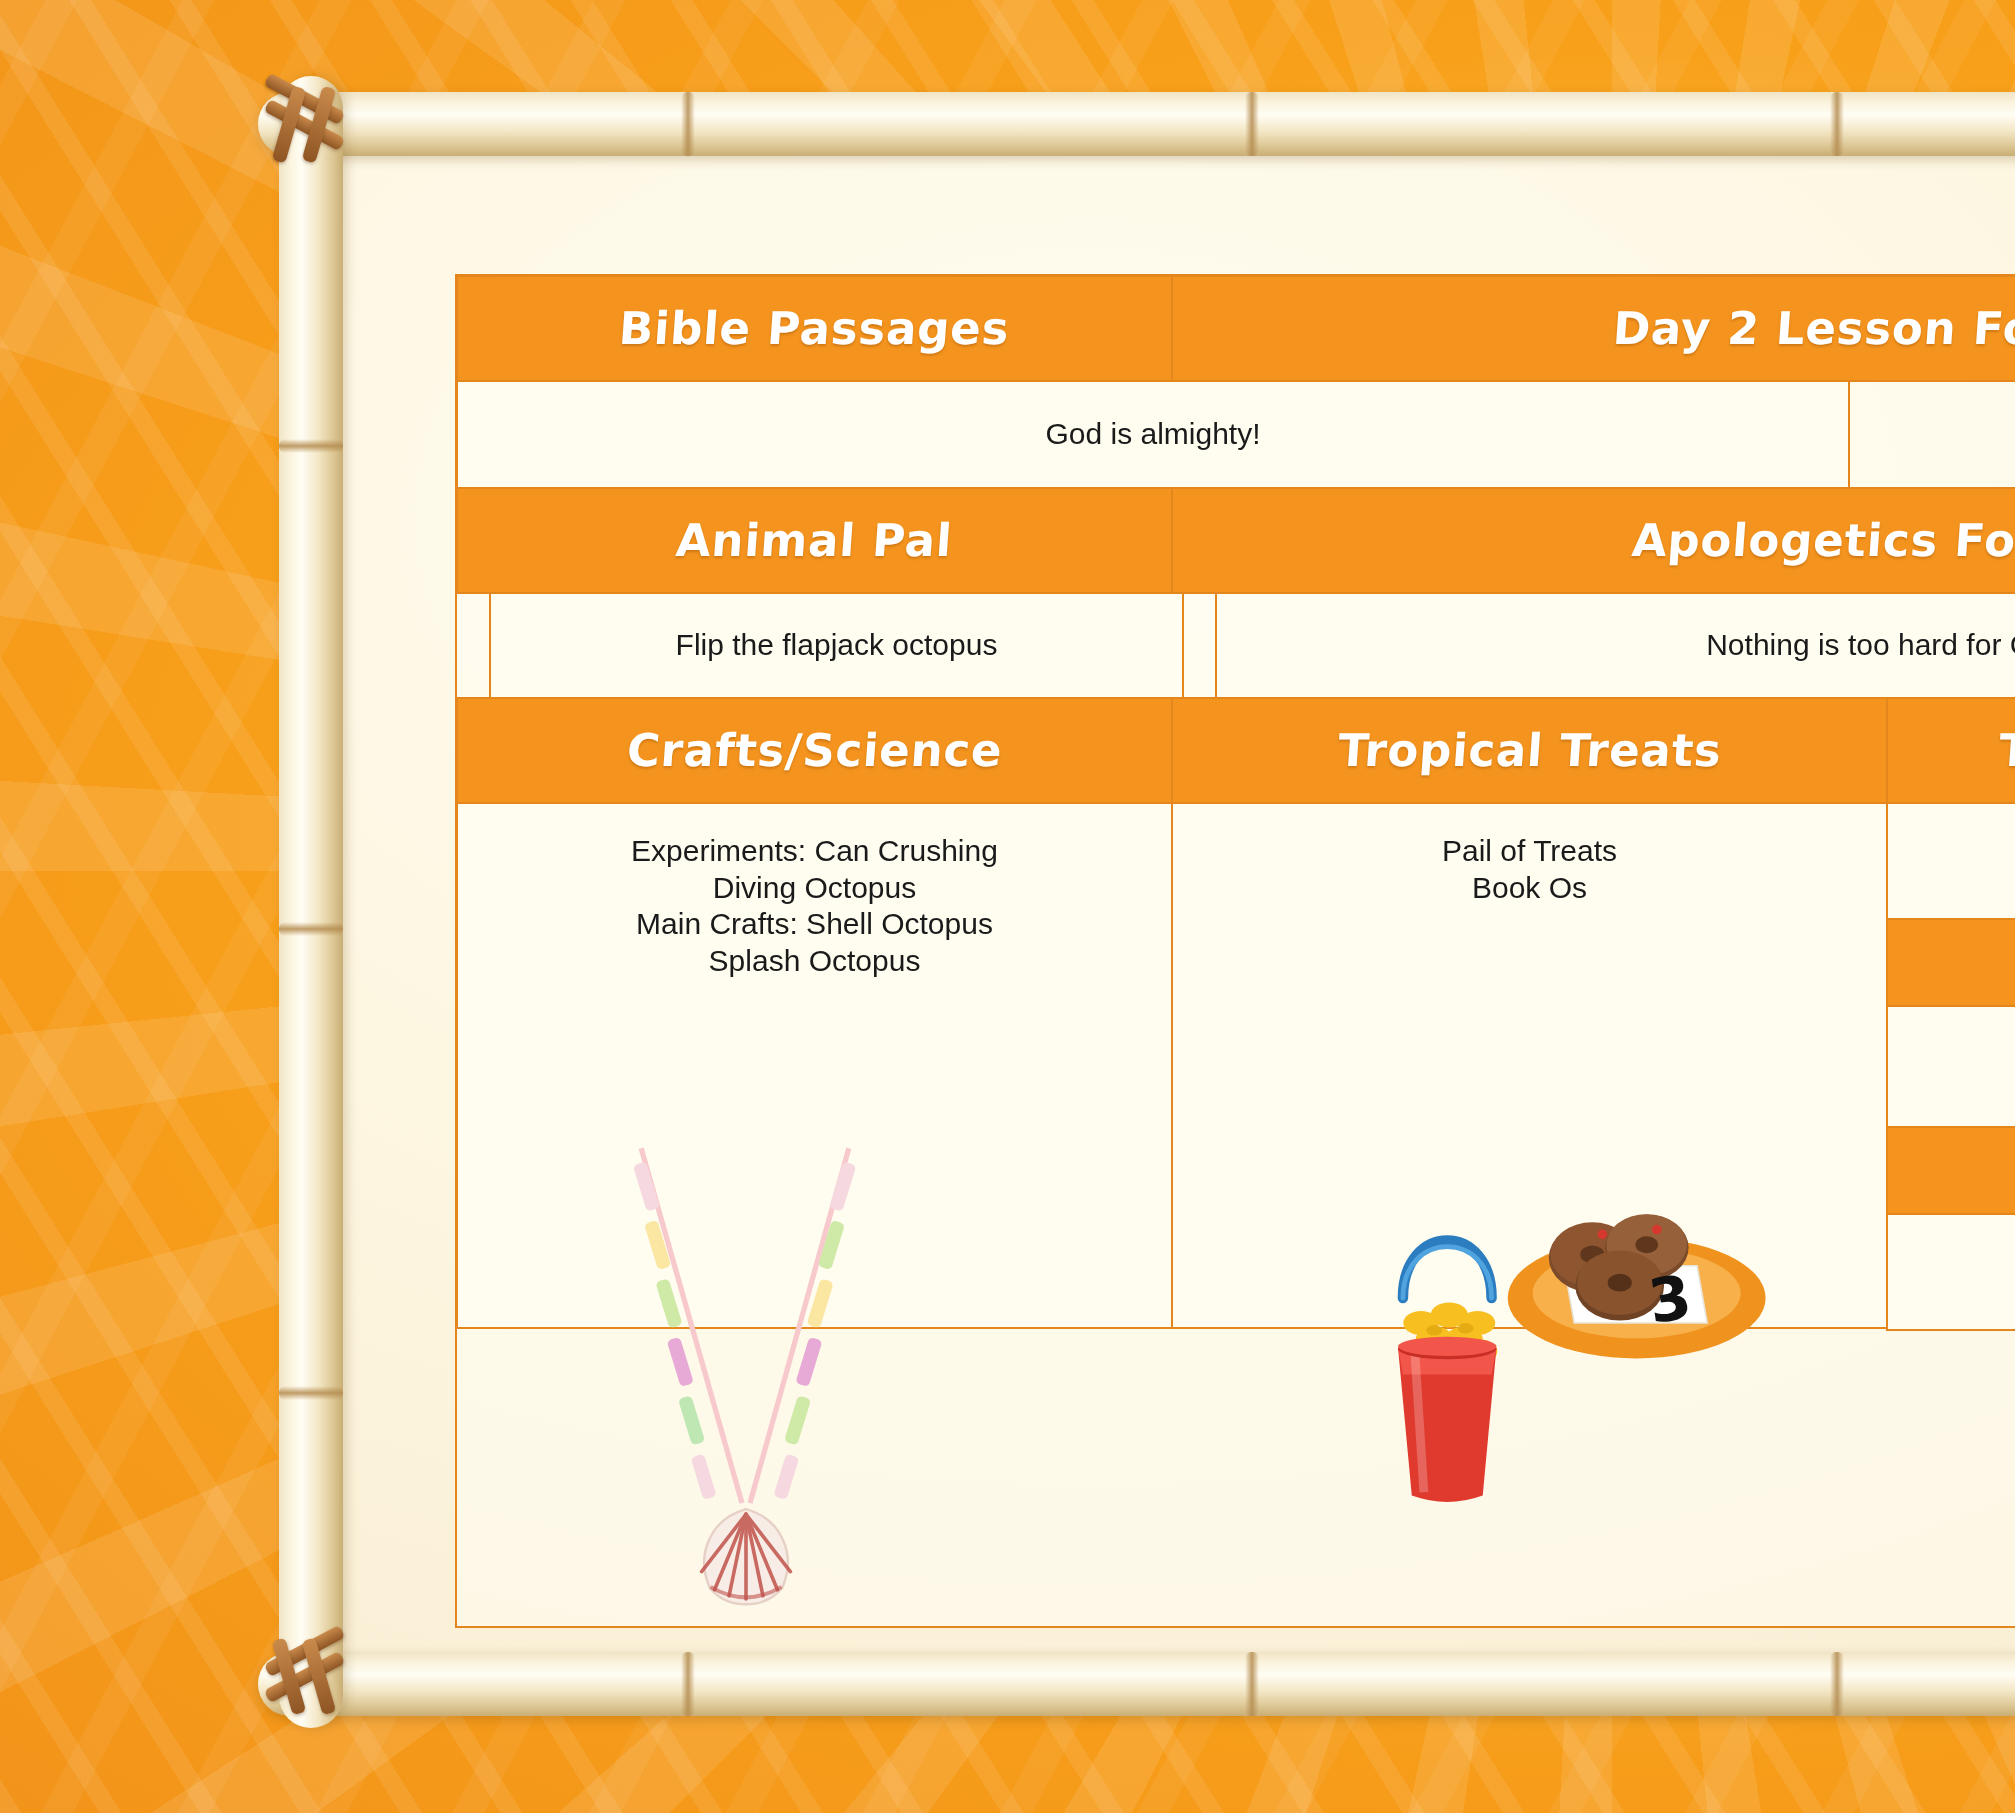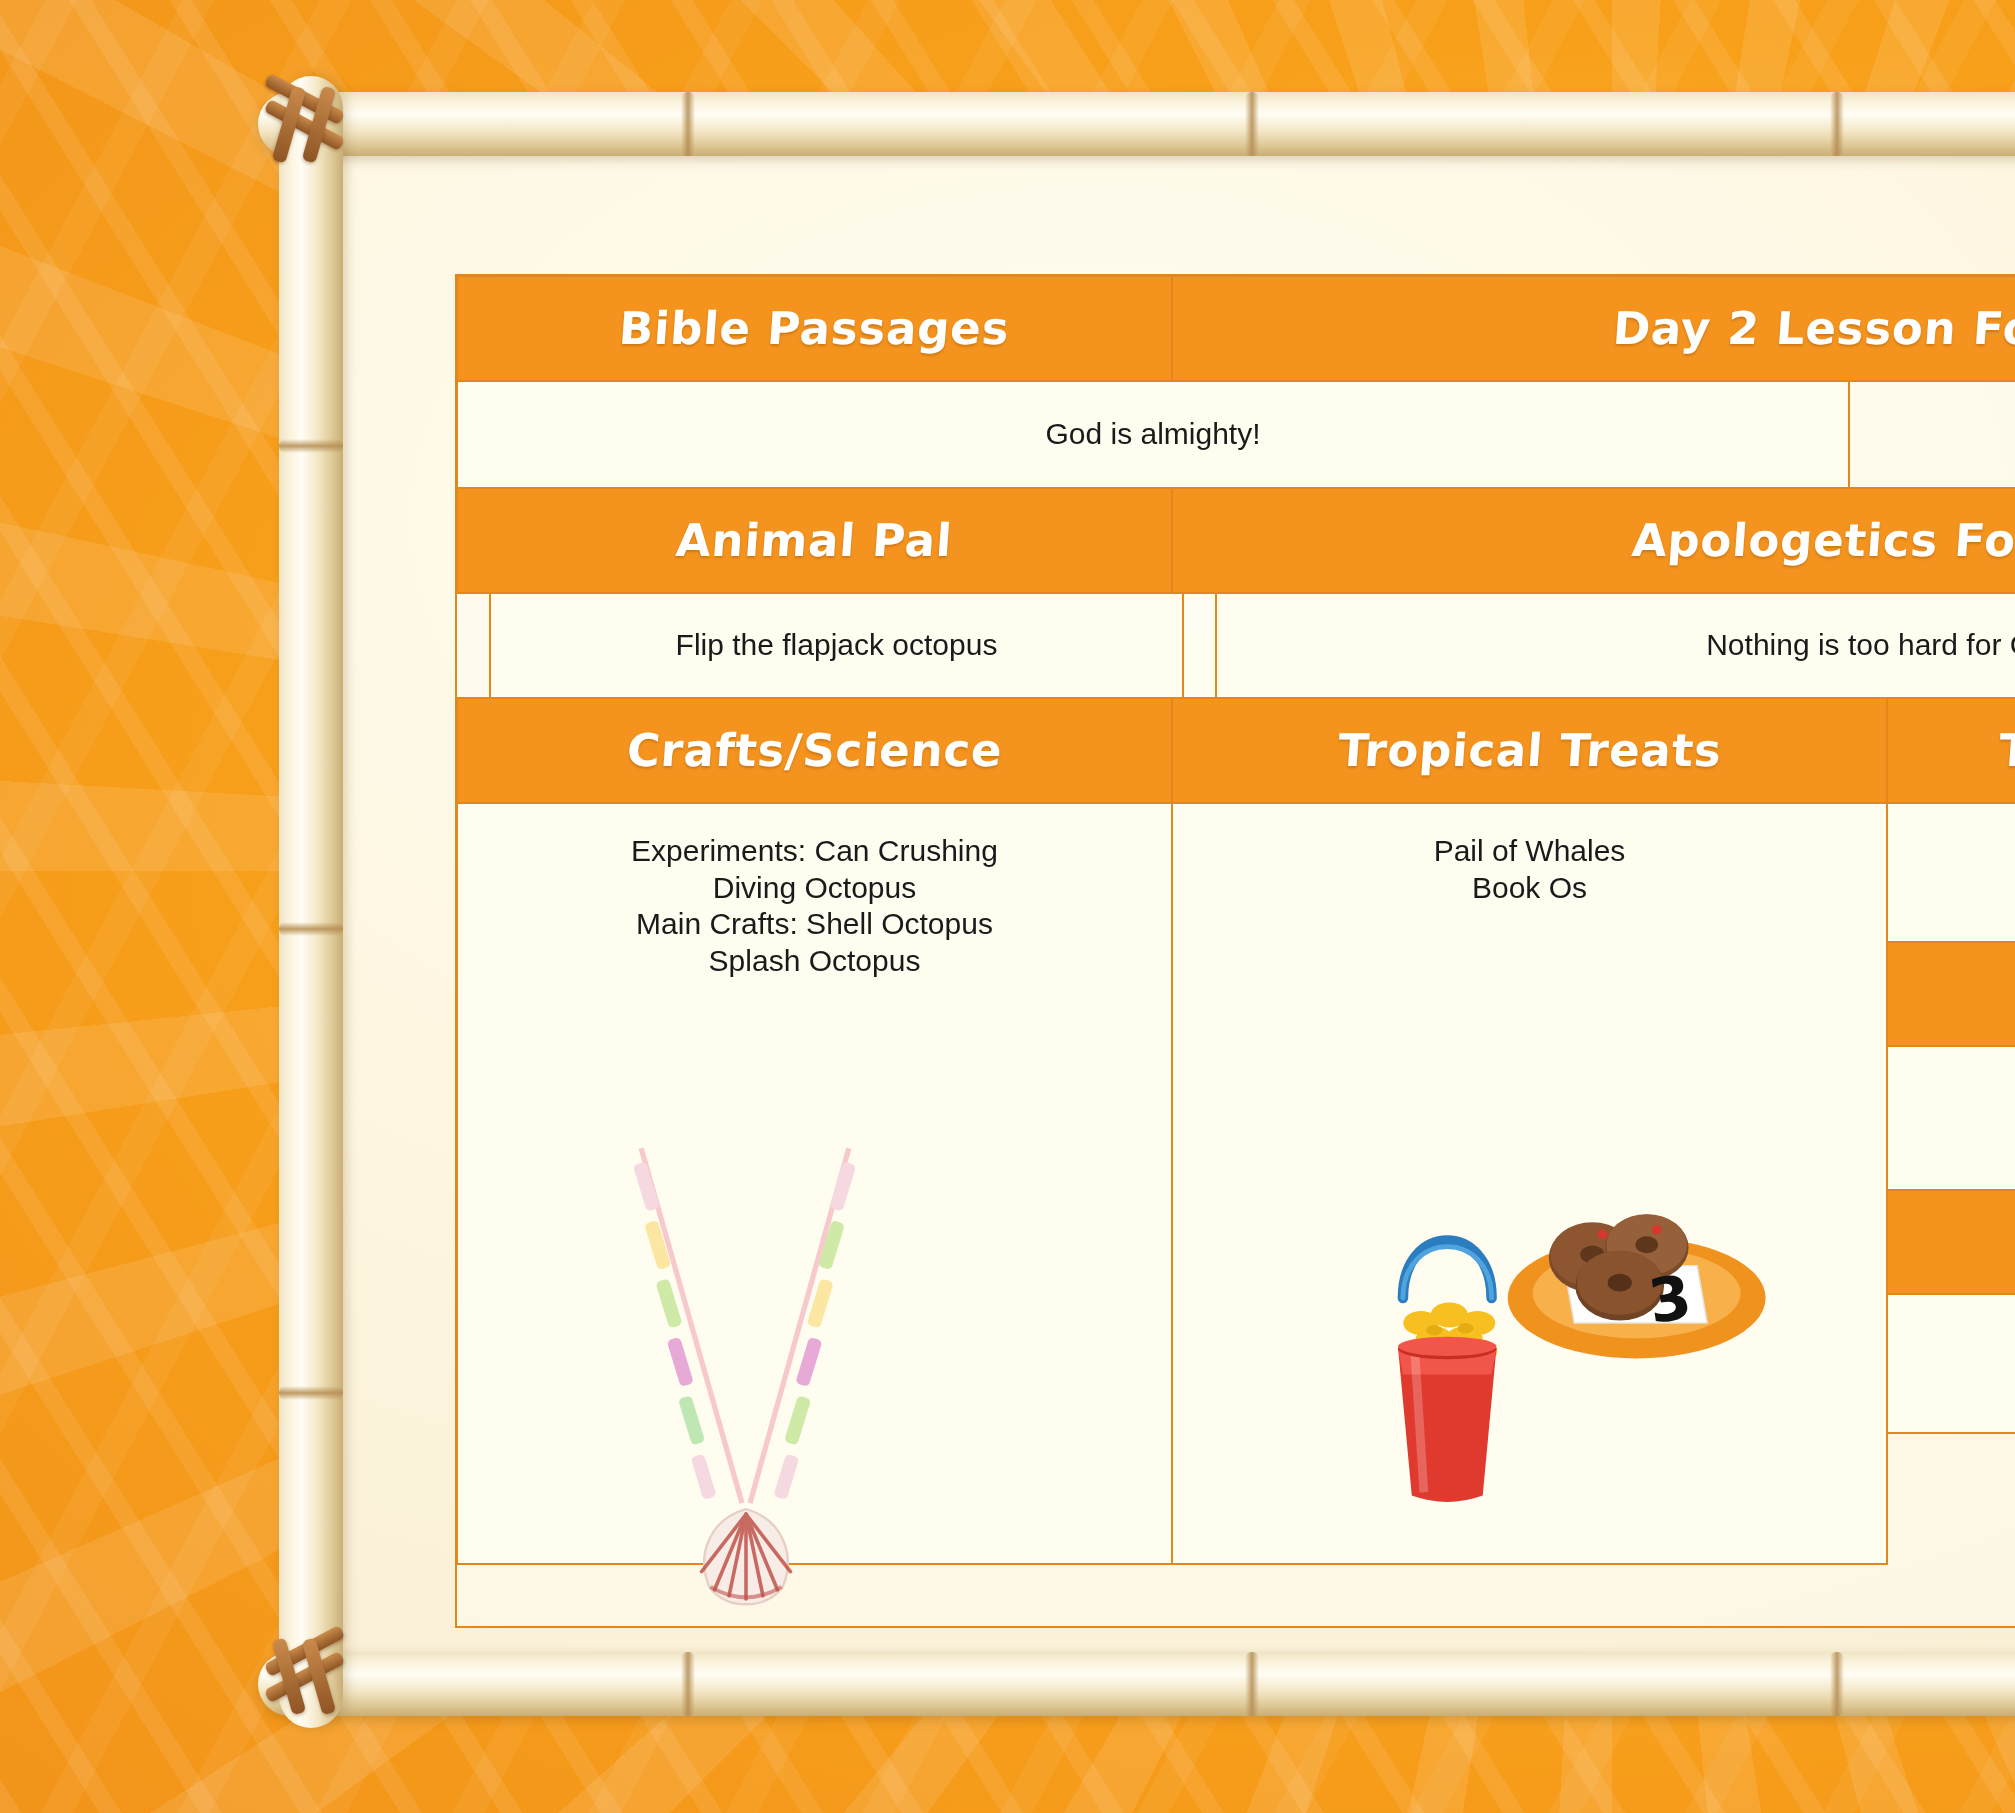--- a/index.html
+++ b/index.html
@@ -149,21 +149,21 @@
   .c-left  { width: 717px; }
   .c-right { width: 1394px; }
   .c-mid   { width: 717px; }
   .c-third { width: 677px; }
 
   .h1 { height: 107px; }
   .r1 { height: 109px; }
   .h2 { height: 107px; }
   .r2 { height: 107px; margin-left: 32px; }
   .h3 { height: 107px; }
-  .r3 { height: 763px; }
+  .r3 { height: 527px; }
 
   .stack { display: flex; flex-direction: column; }
   .s-cell-h { height: 106px; }
   .s-cell-b { height: 141px; }
   .s-cell-b2 { height: 146px; }
 
   .col-content {
     flex-direction: column;
     justify-content: flex-start;
     padding-top: 22px;
@@ -283,21 +283,21 @@
         <div class="lines">
           <div>Experiments: Can Crushing</div>
           <div>Diving Octopus</div>
           <div>Main Crafts: Shell Octopus</div>
           <div>Splash Octopus</div>
         </div>
       </div>
 
       <div class="cell body-cell c-mid r3 col-content">
         <div class="lines">
-          <div>Pail of Whales</div>
+          <div>Pail of Treats</div>
           <div>Book Os</div>
         </div>
       </div>
 
       <div class="c-third r3 stack">
         <div class="cell body-cell s-cell-b" style="width:100%;">
           
         </div>
         <div class="cell hdr s-cell-h" style="width:100%;">
           

